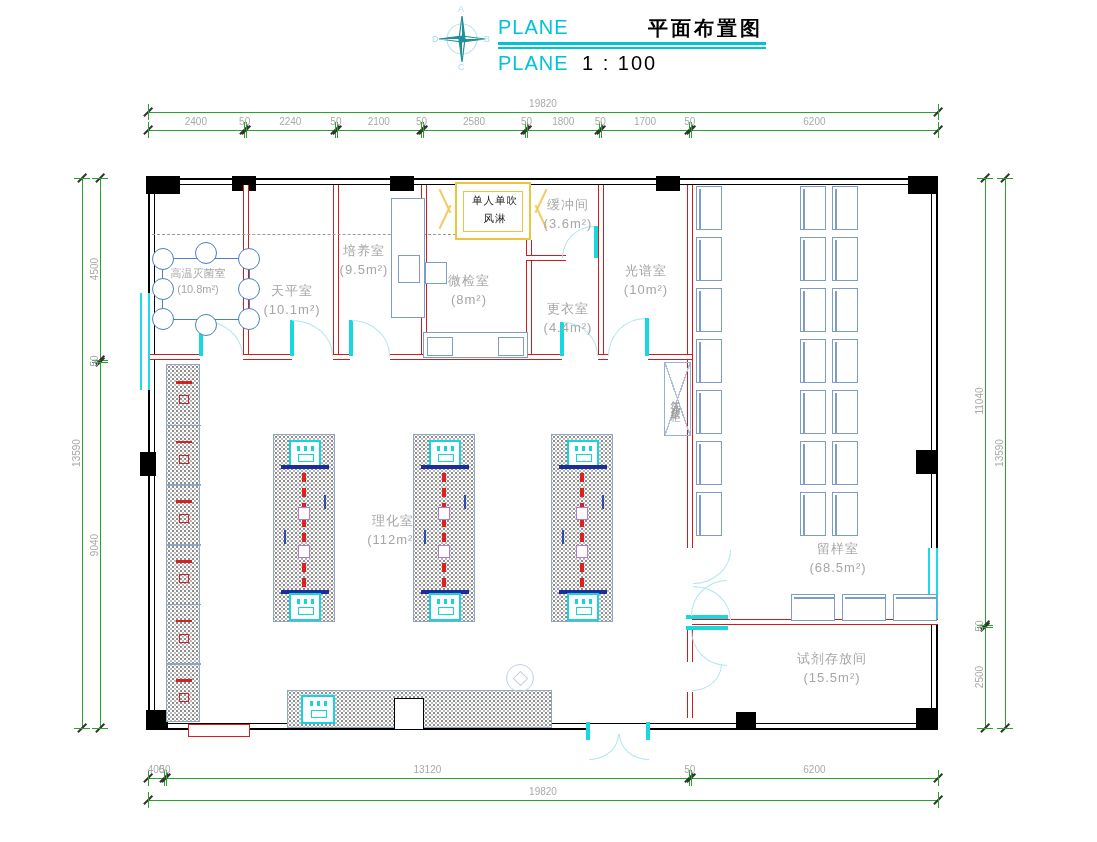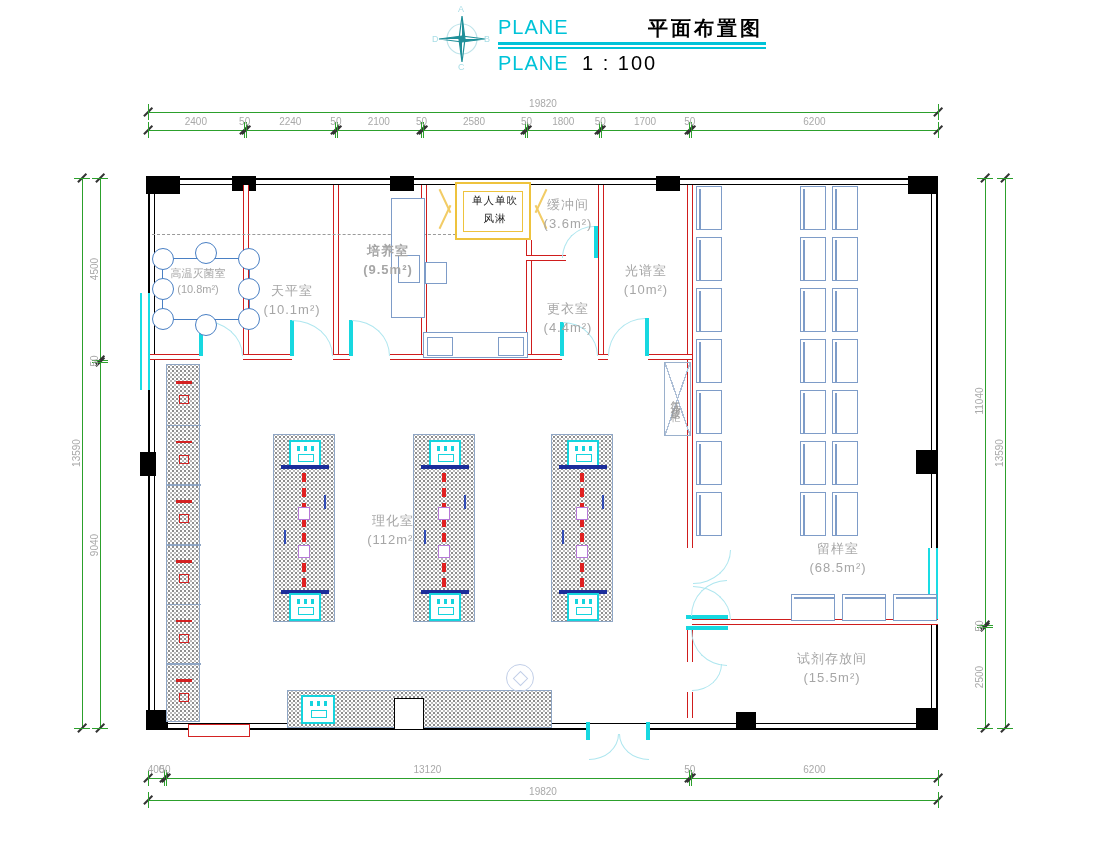--- a/index.html
+++ b/index.html
@@ -211,23 +211,27 @@
     </div>
 
     <div class="abs room-label small-label" style="left:150px;top:266px;width:96px;">
       <div class="nm">高温灭菌室</div>
       <div>(10.8m²)</div>
     </div>
     <div class="abs room-label" style="left:238px;top:282px;width:108px;">
       <div class="nm">天平室</div>
       <div>(10.1m²)</div>
     </div>
-    <div class="abs room-label" style="left:338px;top:242px;width:100px;font-weight:bold;">
+    <div class="abs room-label" style="left:314px;top:242px;width:100px;">
       <div class="nm">培养室</div>
       <div>(9.5m²)</div>
+    </div>
+    <div class="abs room-label" style="left:415px;top:272px;width:108px;">
+      <div class="nm">微检室</div>
+      <div>(8m²)</div>
     </div>
     <div class="abs room-label" style="left:522px;top:196px;width:92px;">
       <div class="nm">缓冲间</div>
       <div>(3.6m²)</div>
     </div>
     <div class="abs room-label" style="left:518px;top:300px;width:100px;">
       <div class="nm">更衣室</div>
       <div>(4.4m²)</div>
     </div>
     <div class="abs room-label" style="left:594px;top:262px;width:104px;">

